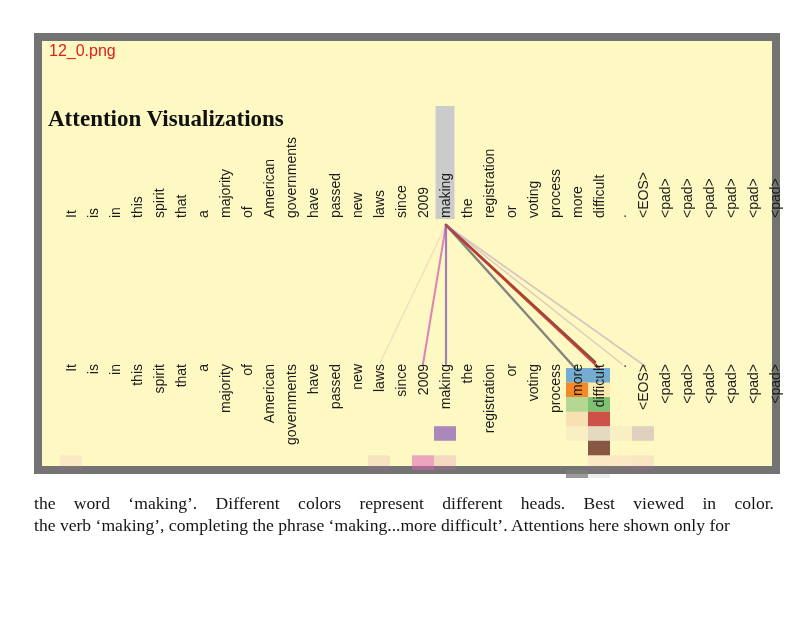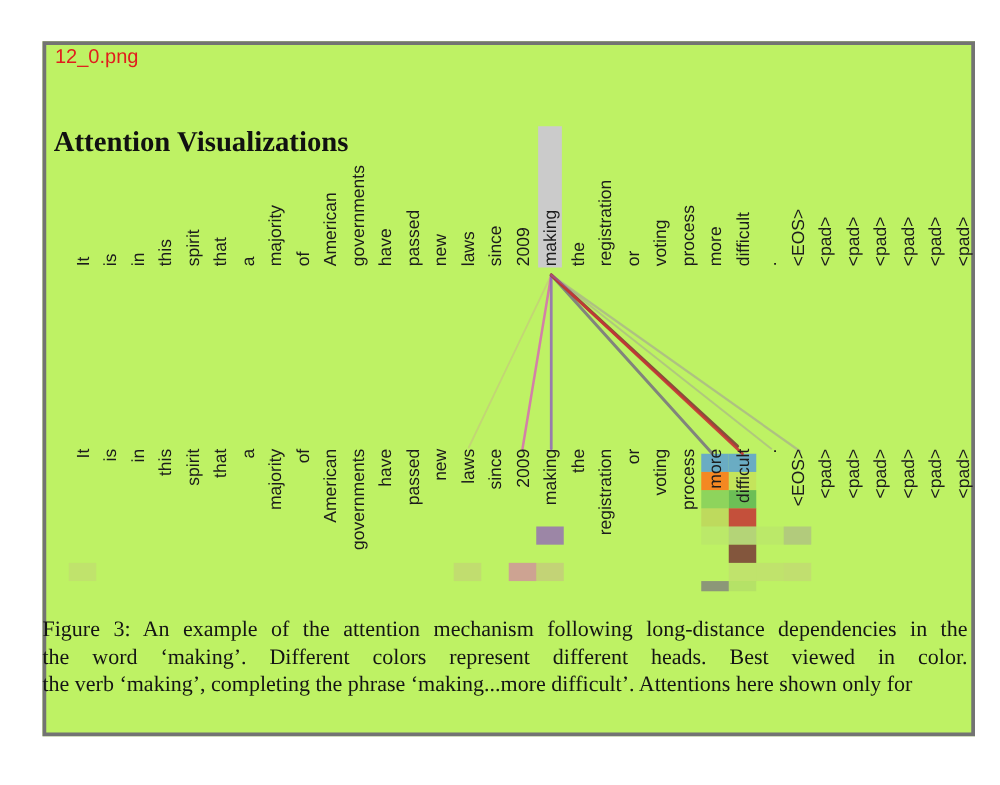--- a/index.html
+++ b/index.html
@@ -1,22 +1,22 @@
 <!DOCTYPE html>
 <html><head>
 <meta charset="utf-8">
 <style>
   html,body{margin:0;padding:0;}
   body{
     width:800px;height:628px;position:relative;background:#ffffff;
     font-family:"Liberation Sans",sans-serif;overflow:hidden;
   }
   .figure-box{
-    position:absolute;left:34px;top:33px;width:746px;height:556px;
-    box-sizing:border-box;border:3px solid #737373;background:#bef264;
+    position:absolute;left:34px;top:33px;width:746px;height:441px;
+    box-sizing:border-box;border:8px solid #737373;background:#fef9c3;
   }
   .file-label{
     position:absolute;left:7px;top:1px;
     font:16px "Liberation Sans",sans-serif;color:#e11d1d;
   }
   .fig-title{
     position:absolute;left:6px;top:29px;
     font:bold 23px "Liberation Serif",serif;color:#111111;letter-spacing:0px;margin-top:36px;
   }
   .viz-svg{position:absolute;left:0;top:0;}
@@ -130,16 +130,15 @@
       <text x="696" y="179" text-anchor="start" transform="rotate(-90 696 179)" class="tok">&lt;pad&gt;</text>
       <text x="696" y="325" text-anchor="end" transform="rotate(-90 696 325)" class="tok">&lt;pad&gt;</text>
       <text x="718" y="179" text-anchor="start" transform="rotate(-90 718 179)" class="tok">&lt;pad&gt;</text>
       <text x="718" y="325" text-anchor="end" transform="rotate(-90 718 325)" class="tok">&lt;pad&gt;</text>
       <text x="740" y="179" text-anchor="start" transform="rotate(-90 740 179)" class="tok">&lt;pad&gt;</text>
       <text x="740" y="325" text-anchor="end" transform="rotate(-90 740 325)" class="tok">&lt;pad&gt;</text>
     </svg>
 </div>
 
 <div class="caption">
-  <div class="cap-line">Figure 3:  An example of the attention mechanism following long-distance dependencies in the</div>
   <div class="cap-line">the word ‘making’. Different colors represent different heads. Best viewed in color.</div>
   <div class="cap-line">the verb ‘making’, completing the phrase ‘making...more difficult’. Attentions here shown only for</div>
 </div>
 
 </body></html>

